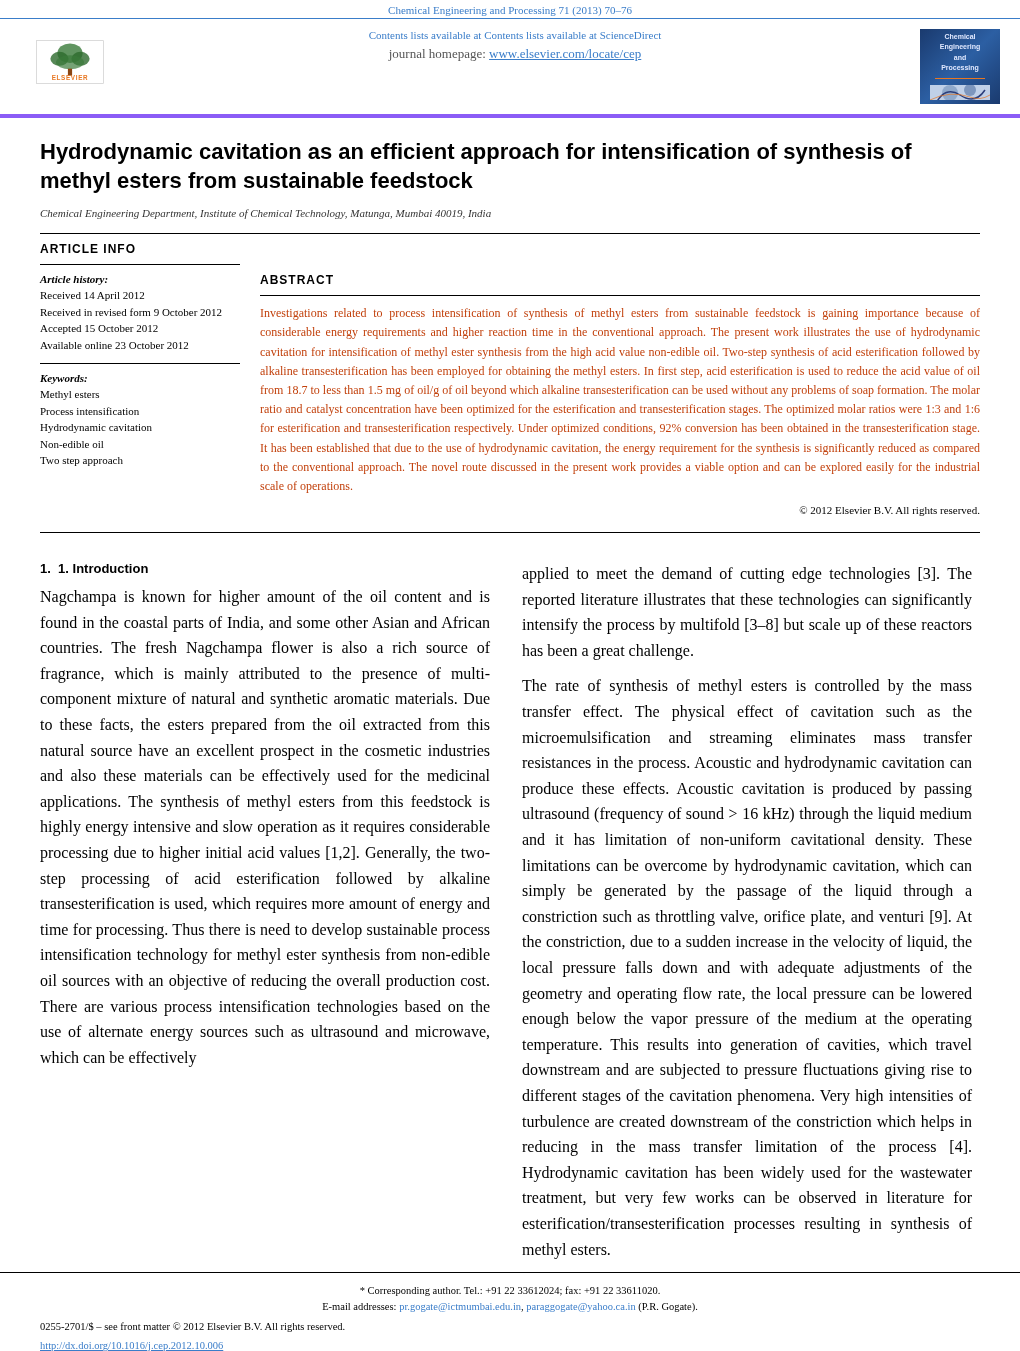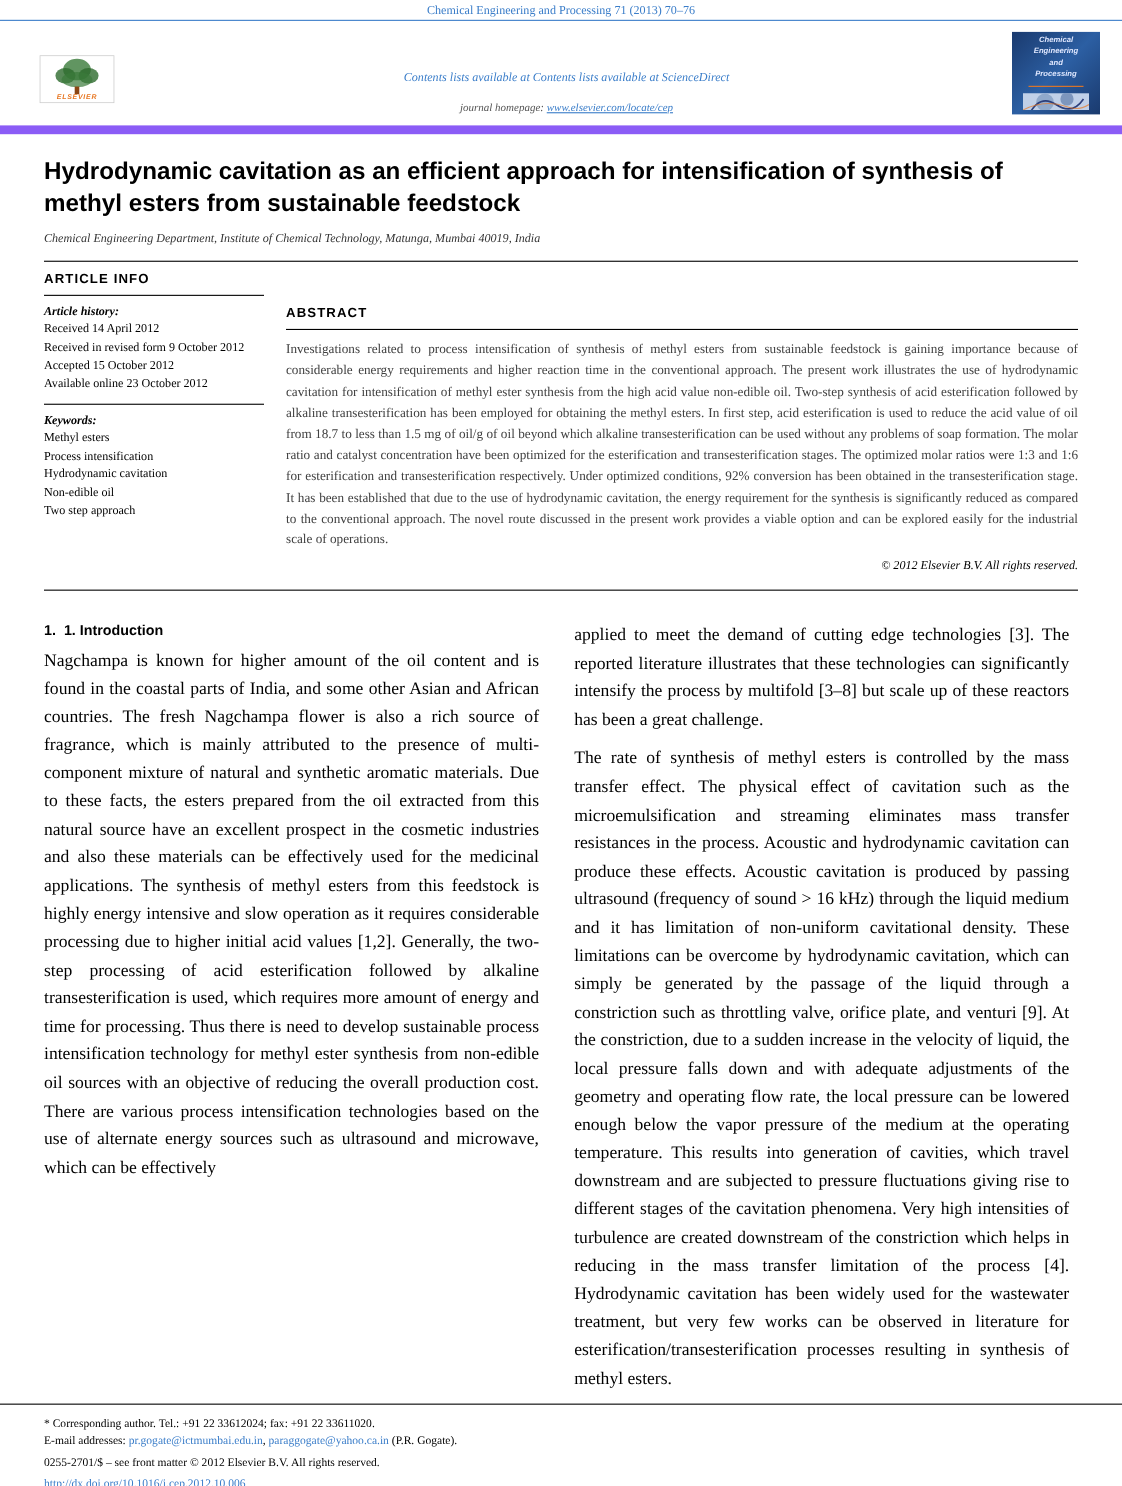--- a/index.html
+++ b/index.html
@@ -15,24 +15,23 @@
     .journal-bar {
       text-align: center;
       padding: 4px 0 2px 0;
       font-size: 11px;
       color: #3a7dc9;
       border-bottom: 1px solid #3a7dc9;
     }
 
     .journal-header {
       display: flex;
-      align-items: flex-end;
+      align-items: flex-start;
       padding: 10px 20px;
-      border-bottom: 8px solid #8b5cf6;
-      font-style: italic;
+      border-bottom: 4px solid #8b5cf6;
     }
     .journal-logo-left {
       width: 110px;
       flex-shrink: 0;
     }
     .journal-title-center {
       flex: 1;
       text-align: center;
     }
     .sciencedirect-link {
@@ -41,23 +40,23 @@
       margin-bottom: 3px;
     }
     .journal-main-title {
       font-size: 22px;
       font-weight: bold;
       color: #2c3e7a;
       line-height: 1.3;
       font-family: Arial, sans-serif;
     }
     .journal-homepage {
-      font-size: 10px;
+      font-size: 13px;
       color: #555;
-      margin-top: 16px;
+      margin-top: 5px;
     }
     .journal-homepage a {
       color: #3a7dc9;
     }
     .journal-logo-right {
       width: 100px;
       flex-shrink: 0;
       display: flex;
       justify-content: flex-end;
     }
@@ -141,28 +140,27 @@
       font-family: Arial, sans-serif;
       letter-spacing: 1px;
       margin-bottom: 6px;
       margin-top: 31px;
     }
 
     .abstract-text {
       font-size: 12px;
       line-height: 1.6;
       text-align: justify;
-      color: #404040;
+      color: #c2410c;
     }
 
     .copyright {
       text-align: right;
       font-size: 11px;
       margin-top: 8px;
-      font-style: italic;
     }
 
     .main-content {
       display: flex;
       gap: 32px;
       padding: 0 40px;
     }
 
     .left-column {
       flex: 1;
@@ -194,20 +192,21 @@
       font-size: 10.5px;
       line-height: 1.5;
     }
 
     .footnote-section a, .footnote-section span.link {
       color: #3a7dc9;
     }
 
     .star-footnote {
       font-size: 10.5px;
+      text-align: center;
     }
 
     .issn-line {
       font-size: 10.5px;
       margin-top: 4px;
     }
 
     .issn-line a {
       color: #3a7dc9;
     }

